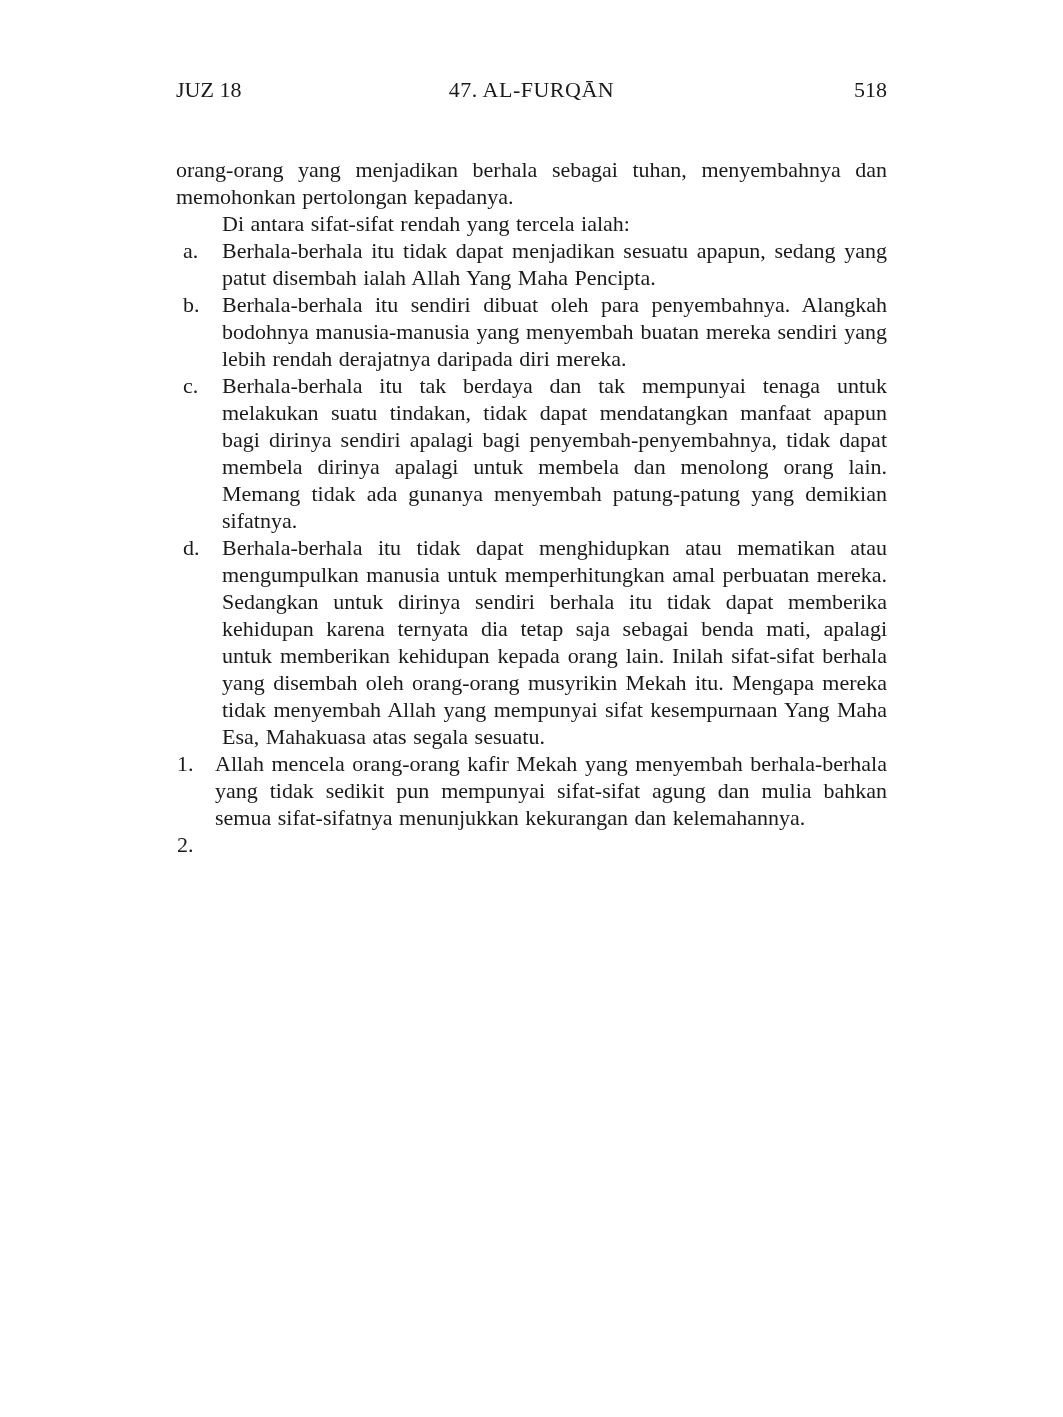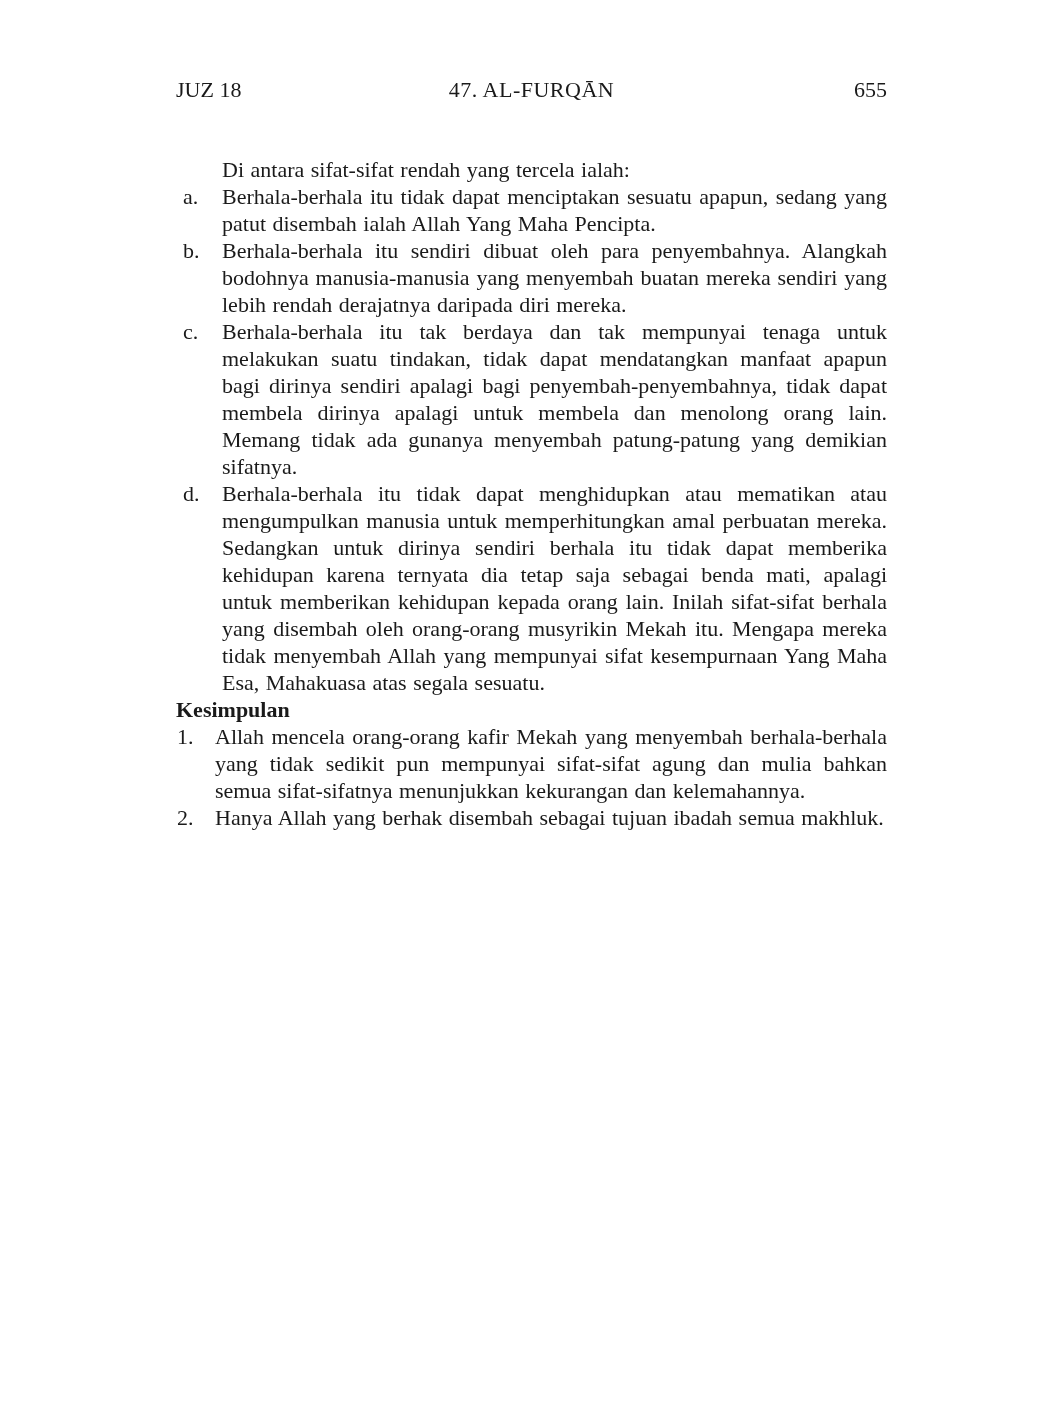--- a/index.html
+++ b/index.html
@@ -66,54 +66,53 @@
   }
 </style>
 </head>
 <body>
 
 <div class="page">
 
   <div class="page-header">
     <span class="h-left">JUZ 18</span>
     <span class="h-center">47. AL-FURQĀN</span>
-    <span class="h-right">655</span>
+    <span class="h-right">518</span>
   </div>
 
   <div class="content">
 
+    <p>orang-orang yang menjadikan berhala sebagai tuhan, menyembahnya dan memohonkan pertolongan kepadanya.</p>
 
     <p class="para-intro">Di antara sifat-sifat rendah yang tercela ialah:</p>
 
     <div class="ltr-list">
       <div class="list-item ltr-item">
         <span class="marker">a.</span>
-        <span>Berhala-berhala itu tidak dapat menciptakan sesuatu apapun, sedang yang patut disembah ialah Allah Yang Maha Pencipta.</span>
+        <span>Berhala-berhala itu tidak dapat menjadikan sesuatu apapun, sedang yang patut disembah ialah Allah Yang Maha Pencipta.</span>
       </div>
       <div class="list-item ltr-item">
         <span class="marker">b.</span>
         <span>Berhala-berhala itu sendiri dibuat oleh para penyembahnya. Alangkah bodohnya manusia-manusia yang menyembah buatan mereka sendiri yang lebih rendah derajatnya daripada diri mereka.</span>
       </div>
       <div class="list-item ltr-item">
         <span class="marker">c.</span>
         <span>Berhala-berhala itu tak berdaya dan tak mempunyai tenaga untuk melakukan suatu tindakan, tidak dapat mendatangkan manfaat apapun bagi dirinya sendiri apalagi bagi penyembah-penyembahnya, tidak dapat membela dirinya apalagi untuk membela dan menolong orang lain. Memang tidak ada gunanya menyembah patung-patung yang demikian sifatnya.</span>
       </div>
       <div class="list-item ltr-item">
         <span class="marker">d.</span>
         <span>Berhala-berhala itu tidak dapat menghidupkan atau mematikan atau mengumpulkan manusia untuk memperhitungkan amal perbuatan mereka. Sedangkan untuk dirinya sendiri berhala itu tidak dapat memberika kehidupan karena ternyata dia tetap saja sebagai benda mati, apalagi untuk memberikan kehidupan kepada orang lain. Inilah sifat-sifat berhala yang disembah oleh orang-orang musyrikin Mekah itu. Mengapa mereka tidak menyembah Allah yang mempunyai sifat kesempurnaan Yang Maha Esa, Mahakuasa atas segala sesuatu.</span>
       </div>
     </div>
 
-    <p class="conclusion-heading">Kesimpulan</p>
 
     <div class="num-list">
       <div class="list-item num-item">
         <span class="marker">1.</span>
         <span>Allah mencela orang-orang kafir Mekah yang menyembah berhala-berhala yang tidak sedikit pun mempunyai sifat-sifat agung dan mulia bahkan semua sifat-sifatnya menunjukkan kekurangan dan kelemahannya.</span>
       </div>
       <div class="list-item num-item">
         <span class="marker">2.</span>
-        <span>Hanya Allah yang berhak disembah sebagai tujuan ibadah semua makhluk.</span>
       </div>
     </div>
 
   </div>
 </div>
 
 </body></html>

